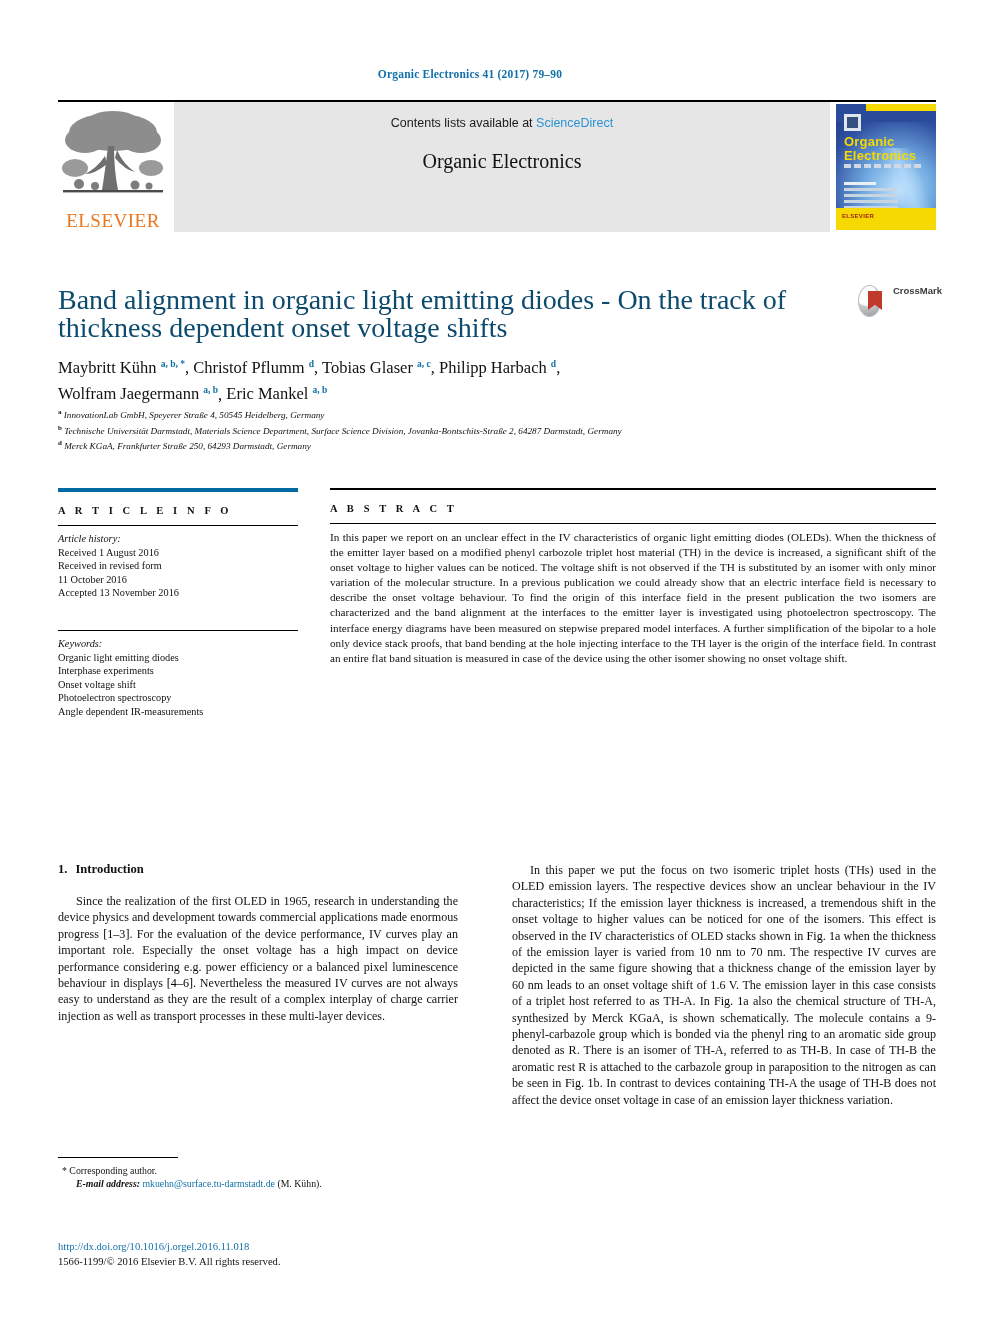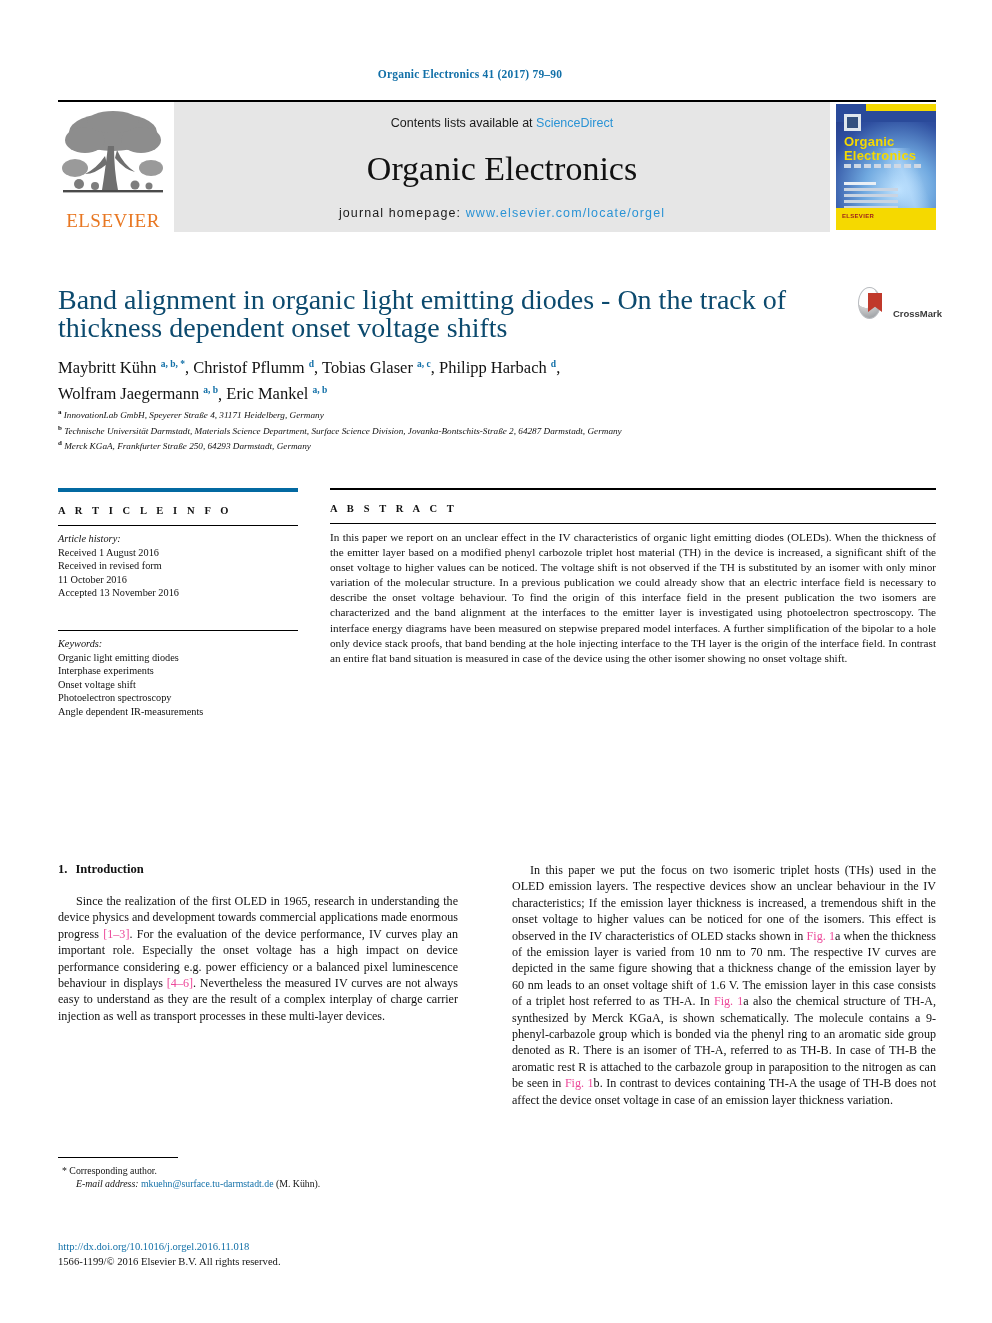--- a/index.html
+++ b/index.html
@@ -54,21 +54,21 @@
     position: absolute; top: 14px; left: 0; width: 100%;
     text-align: center;
     font-family: "Liberation Sans", sans-serif;
     font-size: 12.5px; color: #1a1a1a;
   }
   .contents-line .sd { color: #2a93d5; }
   .journal-name {
     position: absolute; top: 48px; left: 0; width: 100%;
     text-align: center;
     font-family: "Liberation Serif", serif;
-    font-size: 34px; color: #111;
+    font-size: 20px; color: #111;
   }
   .homepage-line {
     position: absolute; bottom: 12px; left: 0; width: 100%;
     text-align: center;
     font-family: "Liberation Sans", sans-serif;
     font-size: 12.5px; color: #1a1a1a;
     letter-spacing: 1.1px;
   }
   .homepage-line .url { color: #2a93d5; }
   .cover {
@@ -100,21 +100,21 @@
       font-size:6px; color:#9b1c1c; letter-spacing:.3px;}
 
   
   .title {
     position: absolute; top: 286px; left: 58px; width: 770px;
     font-family: "Liberation Serif", serif;
     font-size: 28px; line-height: 28px; color: #0c4a6e;
   }
   .crossmark {
     position: absolute; top: 285px; left: 858px; width: 84px; height: 34px;
-    display: flex; align-items: flex-end; gap: 12px;
+    display: flex; align-items: flex-start; gap: 12px;
   }
   .cm-badge { width: 32px; height: 32px; border-radius: 50%;
      background: radial-gradient(circle at 35% 30%, #fdfdfd 0 42%, #cfcfcf 43%, #8e9398 100%);
      position: relative; border: 1px solid #b9bcc0; }
   .cm-badge:after {
      content:""; position:absolute; top:5px; left:9px; width:14px; height:19px;
      background:#c0392b;
      clip-path: polygon(0 0, 100% 0, 100% 100%, 50% 72%, 0 100%);
   }
   .cm-text { font-family:"Liberation Sans",sans-serif; font-size:9.5px; font-weight:bold; color:#3b3b3b;}
@@ -176,31 +176,31 @@
     font-family: "Liberation Serif", serif;
     font-size: 12.6px; font-weight: bold; color: #111;
     margin: 0 0 16px 0;
   }
   .h1 .num { margin-right: 8px; }
   .body-p {
     font-family: "Liberation Serif", serif;
     font-size: 12.1px; line-height: 16.4px; color: #111;
     text-align: justify; text-indent: 18px; margin: 0;
   }
-  .ref { color: #ec4899; }
+  .ref { color: #000000; }
 
   
   .footnote {
     position: absolute; top: 1157px; left: 58px; width: 400px;
     font-family: "Liberation Serif", serif;
     font-size: 9.8px; line-height: 13px; color: #111;
   }
   .fn-rule { width: 120px; border-top: 1px solid #000; margin-bottom: 6px; }
   .fn-line { padding-left: 12px; text-indent: -8px; }
-  .fn-line .em { font-style: italic; font-weight: normal; }
+  .fn-line .em { font-style: italic; font-weight: bold; }
   .mail { color: #1270a8; }
 
   .doiblock {
     position: absolute; top: 1240px; left: 58px; width: 420px;
     font-family: "Liberation Serif", serif;
     font-size: 10.6px; line-height: 14.5px;
   }
   .doi { color: #1270a8; }
   .issn { color: #111; }
 </style>
@@ -239,23 +239,20 @@
         </g>
       </svg>
       <div class="elsevier-word">ELSEVIER</div>
     </div>
 
     <div class="mast-center">
       <div class="contents-line">
         <span>Contents lists available at </span><span class="sd">ScienceDirect</span>
       </div>
       <div class="journal-name">Organic Electronics</div>
-      <div class="homepage-line">
-        <span>journal homepage: </span><span class="url">www.elsevier.com/locate/orgel</span>
-      </div>
     </div>
 
     <div class="cover">
       <div class="glow"></div>
       <div class="beam"></div>
       <div class="cov-top-bar"></div>
       <div class="cov-sq"></div>
       <div class="cov-title1">Organic</div>
       <div class="cov-title2">Electronics</div>
       <div class="cov-sub"></div>
@@ -278,21 +275,21 @@
   <div class="crossmark">
     <div class="cm-badge"></div>
     <div class="cm-text">CrossMark</div>
   </div>
 
   <div class="authors">
     <span><span>Maybritt Kühn</span> <sup>a, b, *</sup></span><span>, </span><span><span>Christof Pflumm</span> <sup>d</sup></span><span>, </span><span><span>Tobias Glaser</span> <sup>a, c</sup></span><span>, </span><span><span>Philipp Harbach</span> <sup>d</sup></span><span>,<br></span><span><span>Wolfram Jaegermann</span> <sup>a, b</sup></span><span>, </span><span><span>Eric Mankel</span> <sup>a, b</sup></span>
   </div>
 
   <div class="affils">
-    <div><sup>a</sup> <span>InnovationLab GmbH, Speyerer Straße 4, 31171 Heidelberg, Germany</span></div>
+    <div><sup>a</sup> <span>InnovationLab GmbH, Speyerer Straße 4, 50545 Heidelberg, Germany</span></div>
     <div><sup>b</sup> <span>Technische Universität Darmstadt, Materials Science Department, Surface Science Division, Jovanka-Bontschits-Straße 2, 64287 Darmstadt, Germany</span></div>
     <div><sup>d</sup> <span>Merck KGaA, Frankfurter Straße 250, 64293 Darmstadt, Germany</span></div>
   </div>
 
   <div class="infobox">
     <div class="sechead">A R T I C L E  I N F O</div>
     <div class="rule"></div>
     <div class="meta">
       <div class="ital">Article history:</div>
       <div>Received 1 August 2016</div>

